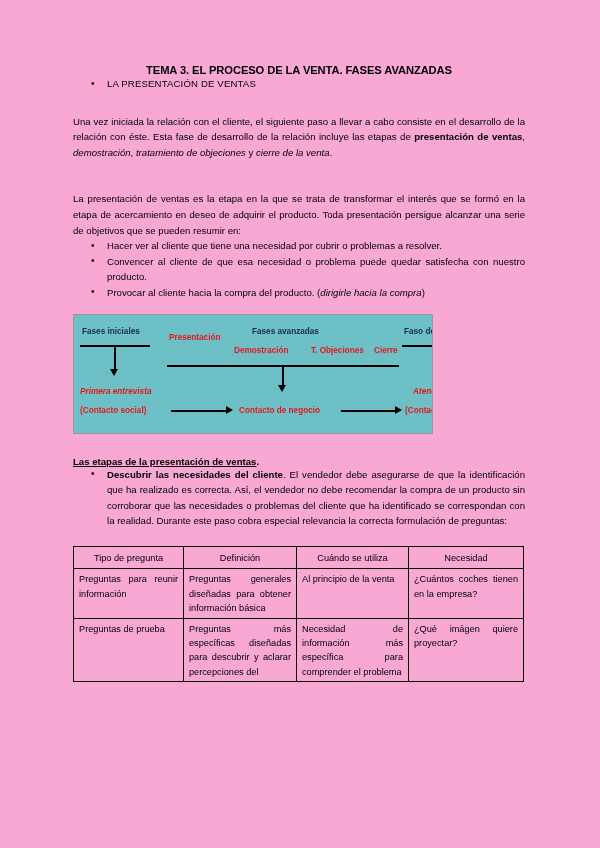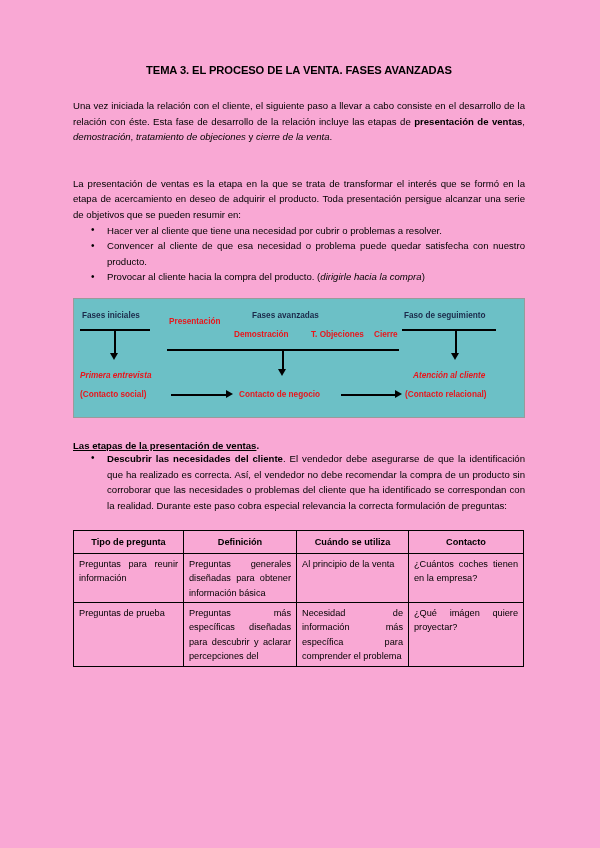--- a/index.html
+++ b/index.html
@@ -76,21 +76,21 @@
   .i { font-style: italic; }
 
   .obj-list { margin-top: 0; }
   .obj-list > li { text-align: left; }
   .obj-list > li.just { text-align: justify; }
 
   
   .diagram {
     position: relative;
     margin-top: 13px;
-    width: 452px;
+    width: 360px;
     height: 120px;
     background: #6cc0c6;
     border: 1px solid #9a9a9a;
     box-sizing: border-box;
     overflow: hidden;
   }
   .dg-label {
     position: absolute;
     font-size: 8.2px;
     font-weight: bold;
@@ -160,21 +160,21 @@
   }
   table.qtable th, table.qtable td {
     border: 1.1px solid #000;
     font-size: 9.2px;
     line-height: 14.4px;
     vertical-align: top;
     padding: 3px 5px 2px 5px;
   }
   table.qtable th {
     text-align: center;
-    font-weight: bold;
+    font-weight: normal;
     padding-top: 4px;
     padding-bottom: 3px;
   }
   table.qtable td {
     text-align: justify;
     text-align-last: left;
     hyphens: none;
   }
   table.qtable td.j { text-align: justify; }
   col.c1 { width: 110px; }
@@ -183,20 +183,25 @@
   col.c4 { width: 115px; }
 </style>
 </head>
 <body>
 
 <div class="page">
   <div class="content">
 
     <h1 class="doc-title">TEMA 3. EL PROCESO DE LA VENTA. FASES AVANZADAS</h1>
 
+    <ul class="bullets toplevel-bullet">
+      <li>
+        <span>LA PRESENTACIÓN DE VENTAS</span>
+      </li>
+    </ul>
 
     <p class="para first"><span>Una vez iniciada la relación con el cliente, el siguiente paso a llevar a cabo consiste en el desarrollo de la relación con éste. Esta fase de desarrollo de la relación incluye las etapas de </span><span class="b">presentación de ventas</span><span>, </span><span class="i">demostración</span><span>, </span><span class="i">tratamiento de objeciones</span><span> y </span><span class="i">cierre de la venta</span><span>.</span></p>
 
     <p class="para second">La presentación de ventas es la etapa en la que se trata de transformar el interés que se formó en la etapa de acercamiento en deseo de adquirir el producto. Toda presentación persigue alcanzar una serie de objetivos que se pueden resumir en:</p>
 
     <ul class="bullets obj-list">
       <li><span>Hacer ver al cliente que tiene una necesidad por cubrir o problemas a resolver.</span></li>
       <li><span>Convencer al cliente de que esa necesidad o problema puede quedar satisfecha con nuestro producto.</span></li>
       <li><span>Provocar al cliente hacia la compra del producto. (</span><span class="i">dirigirle hacia la compra</span><span>)</span></li>
     </ul>
@@ -244,21 +249,21 @@
           <col class="c1">
           <col class="c2">
           <col class="c3">
           <col class="c4">
         </colgroup>
       <thead>
         <tr>
           <th>Tipo de pregunta</th>
           <th>Definición</th>
           <th>Cuándo se utiliza</th>
-          <th>Contacto</th>
+          <th>Necesidad</th>
         </tr>
       </thead>
       <tbody>
         <tr>
           <td class="j">Preguntas para reunir información</td>
           <td class="j">Preguntas generales diseñadas para obtener información básica</td>
           <td class="j">Al principio de la venta</td>
           <td class="j">¿Cuántos coches tienen en la empresa?</td>
         </tr>
         <tr>

